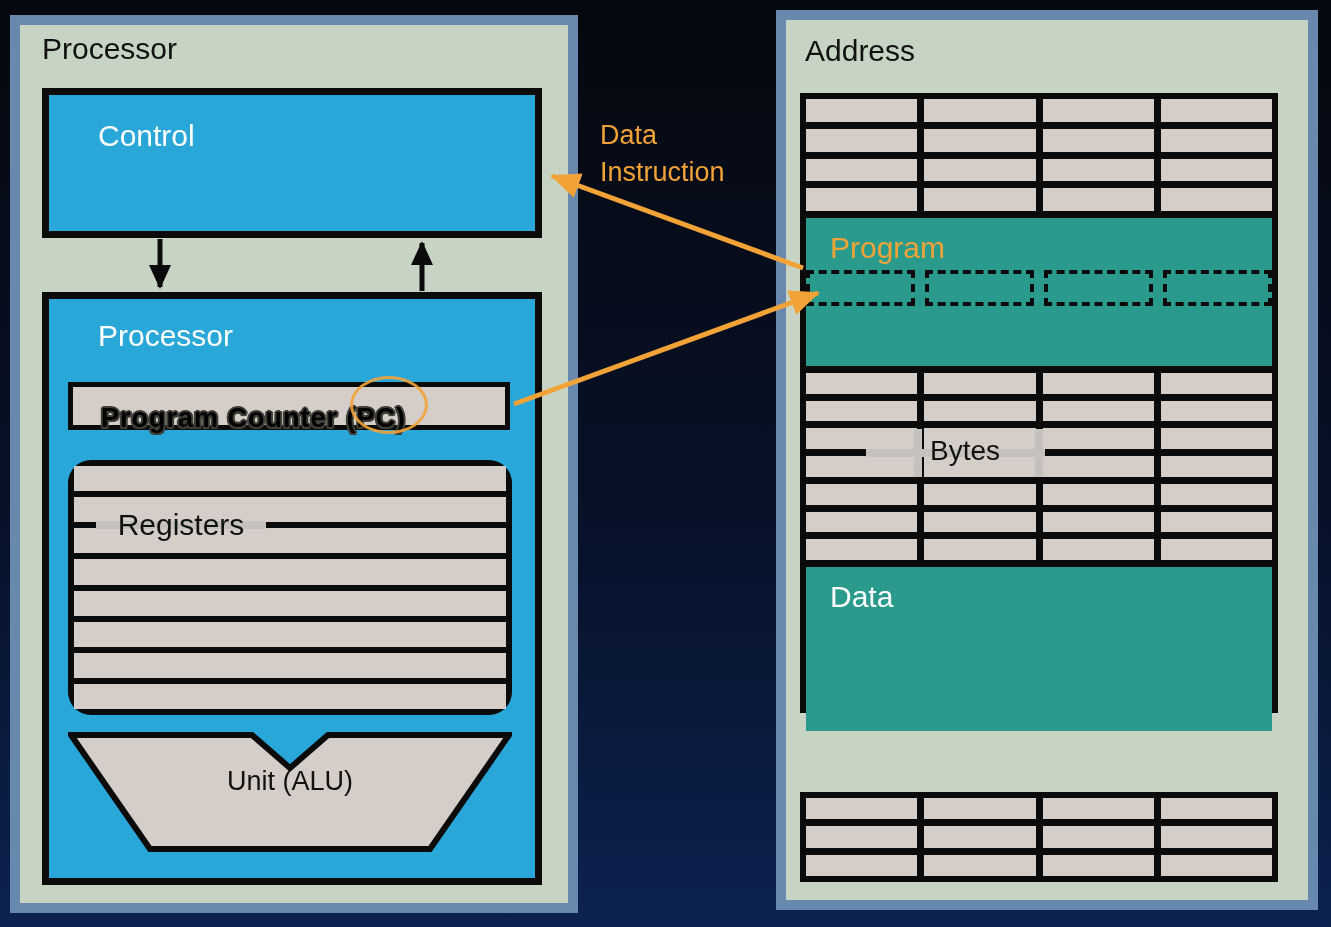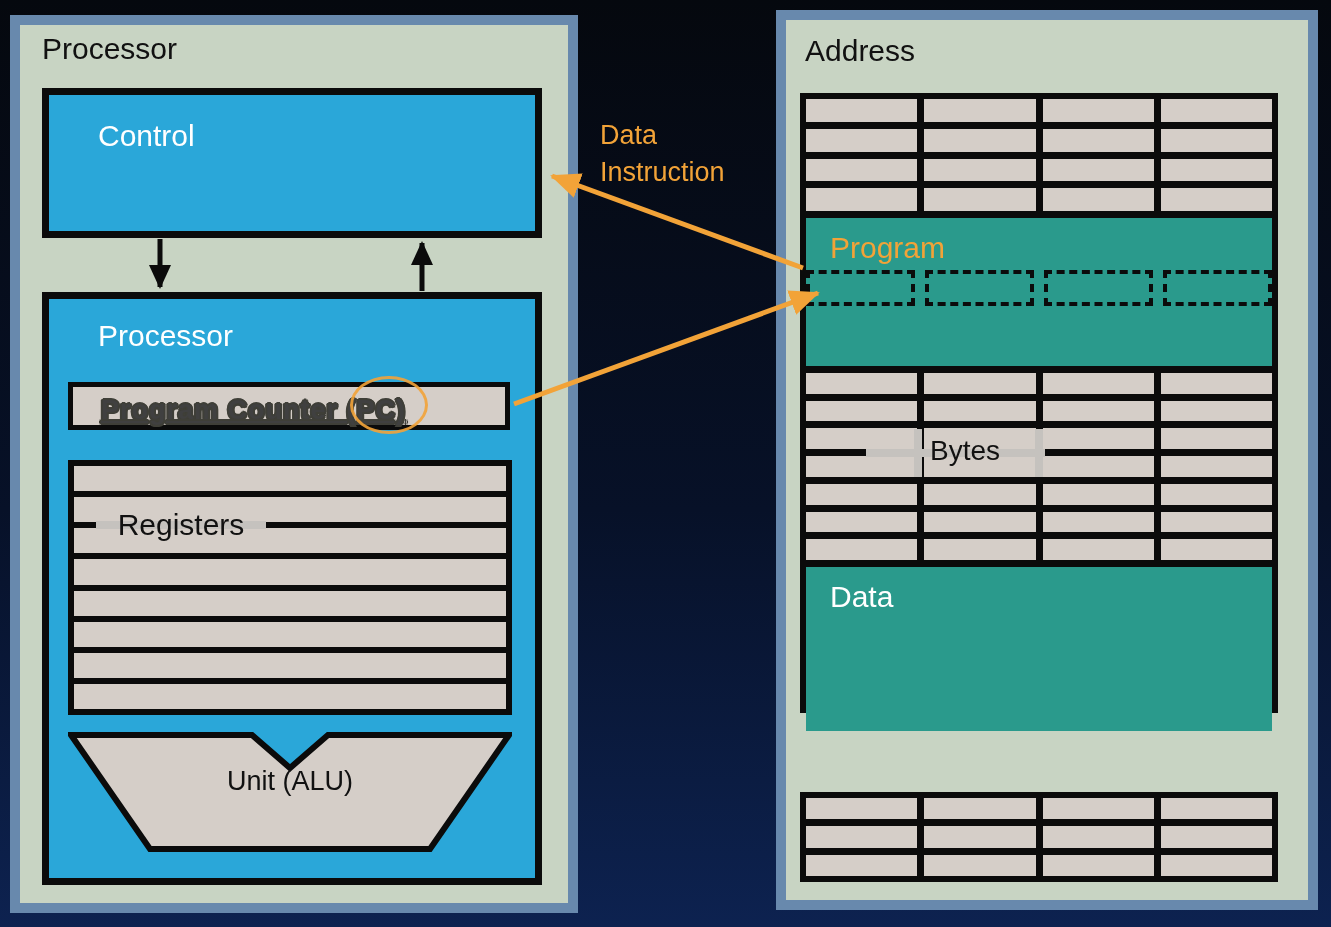--- a/index.html
+++ b/index.html
@@ -9,28 +9,28 @@
   .panel{position:absolute;background:#c8d4c3;border:10px solid #6889ad;}
   .panel-title{position:absolute;font-size:30px;color:#111;line-height:36px;}
   
   .processor-panel{left:10px;top:15px;width:568px;height:898px;padding-left:32px;}
   .blue-box{position:absolute;background:#2aa7d9;border:7px solid #0b0b0b;}
   .control-box{left:22px;top:63px;width:500px;height:150px;}
   .datapath-box{left:22px;top:267px;width:500px;height:593px;}
   .box-label{position:absolute;font-size:30px;color:#fff;line-height:36px;margin-left:28px;}
   .pc-box{position:absolute;left:19px;top:83px;width:442px;height:48px;
           background:#d5cec8;border:5px solid #0b0b0b;}
-  .pc-text{position:absolute;left:28px;top:4px;line-height:38px;font-size:27px;font-weight:bold;
-           color:#404040;letter-spacing:1px;
+  .pc-text{position:absolute;left:28px;top:12px;line-height:38px;font-size:27px;font-weight:bold;
+           color:#000000;letter-spacing:1px;
            text-shadow:2px 0 0 #3f3f38,-2px 0 0 #3f3f38,0 2px 0 #3f3f38,0 -2px 0 #3f3f38,
-                       1.5px 1.5px 0 #3f3f38,-1.5px 1.5px 0 #3f3f38,1.5px -1.5px 0 #3f3f38,-1.5px -1.5px 0 #3f3f38;text-decoration:underline;}
+                       1.5px 1.5px 0 #3f3f38,-1.5px 1.5px 0 #3f3f38,1.5px -1.5px 0 #3f3f38,-1.5px -1.5px 0 #3f3f38;}
   .pc-ellipse{position:absolute;left:277px;top:-11px;width:78px;height:58px;
               border:3px solid rgba(242,163,56,.9);border-radius:50%;z-index:3;}
   .registers-box{position:absolute;left:19px;top:161px;width:444px;height:255px;
-                 background:#0b0b0b;padding:6px;}
+                 background:#0b0b0b;padding:6px;border-radius:23px;}
   .reg-rows{height:100%;width:100%;gap:6px;}
   .reg-row{background:#d5cec8;}
   .reg-strip{position:absolute;left:28px;top:61px;width:170px;height:8px;background:#c5c2be;z-index:2;}
   .reg-label{position:absolute;left:28px;top:47px;width:170px;text-align:center;
              font-size:30px;line-height:36px;color:#111;z-index:3;}
   .alu{position:absolute;left:19px;top:433px;width:444px;height:120px;}
   .alu-text{position:absolute;left:0;top:32px;width:100%;text-align:center;
             font-size:27px;line-height:34px;color:#111;}
   
   .memory-panel{left:776px;top:10px;width:542px;height:900px;}

